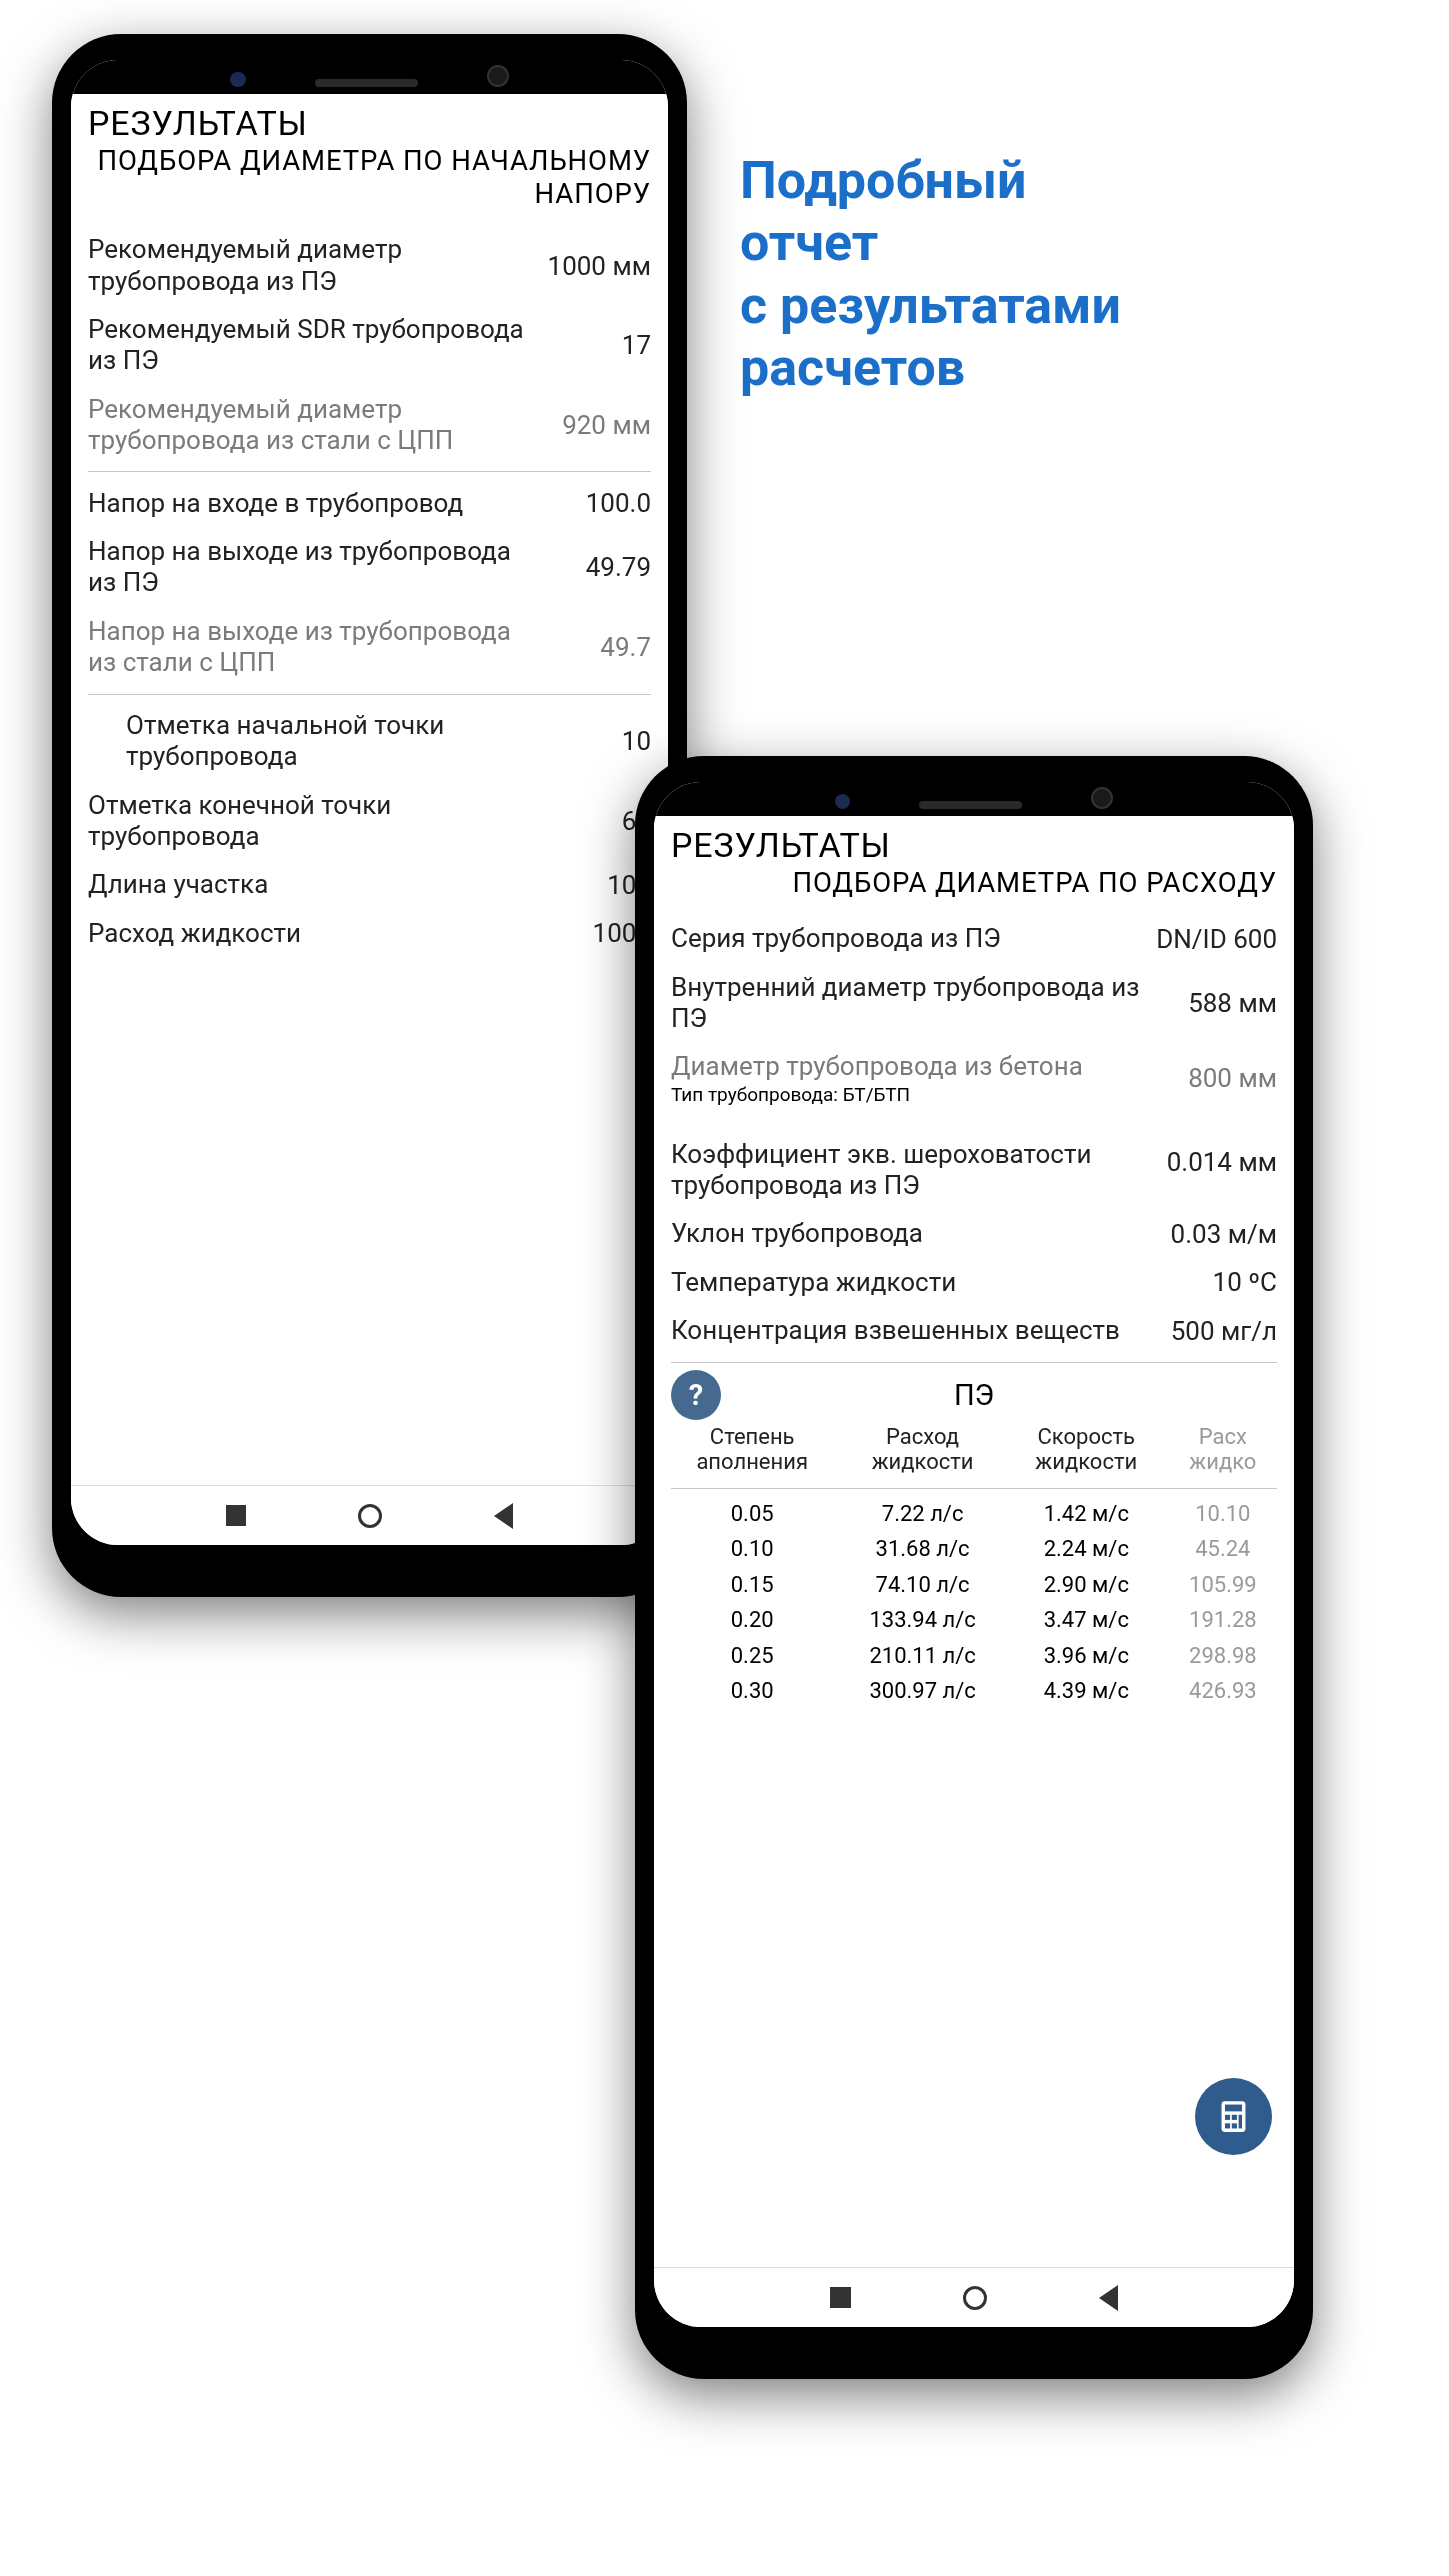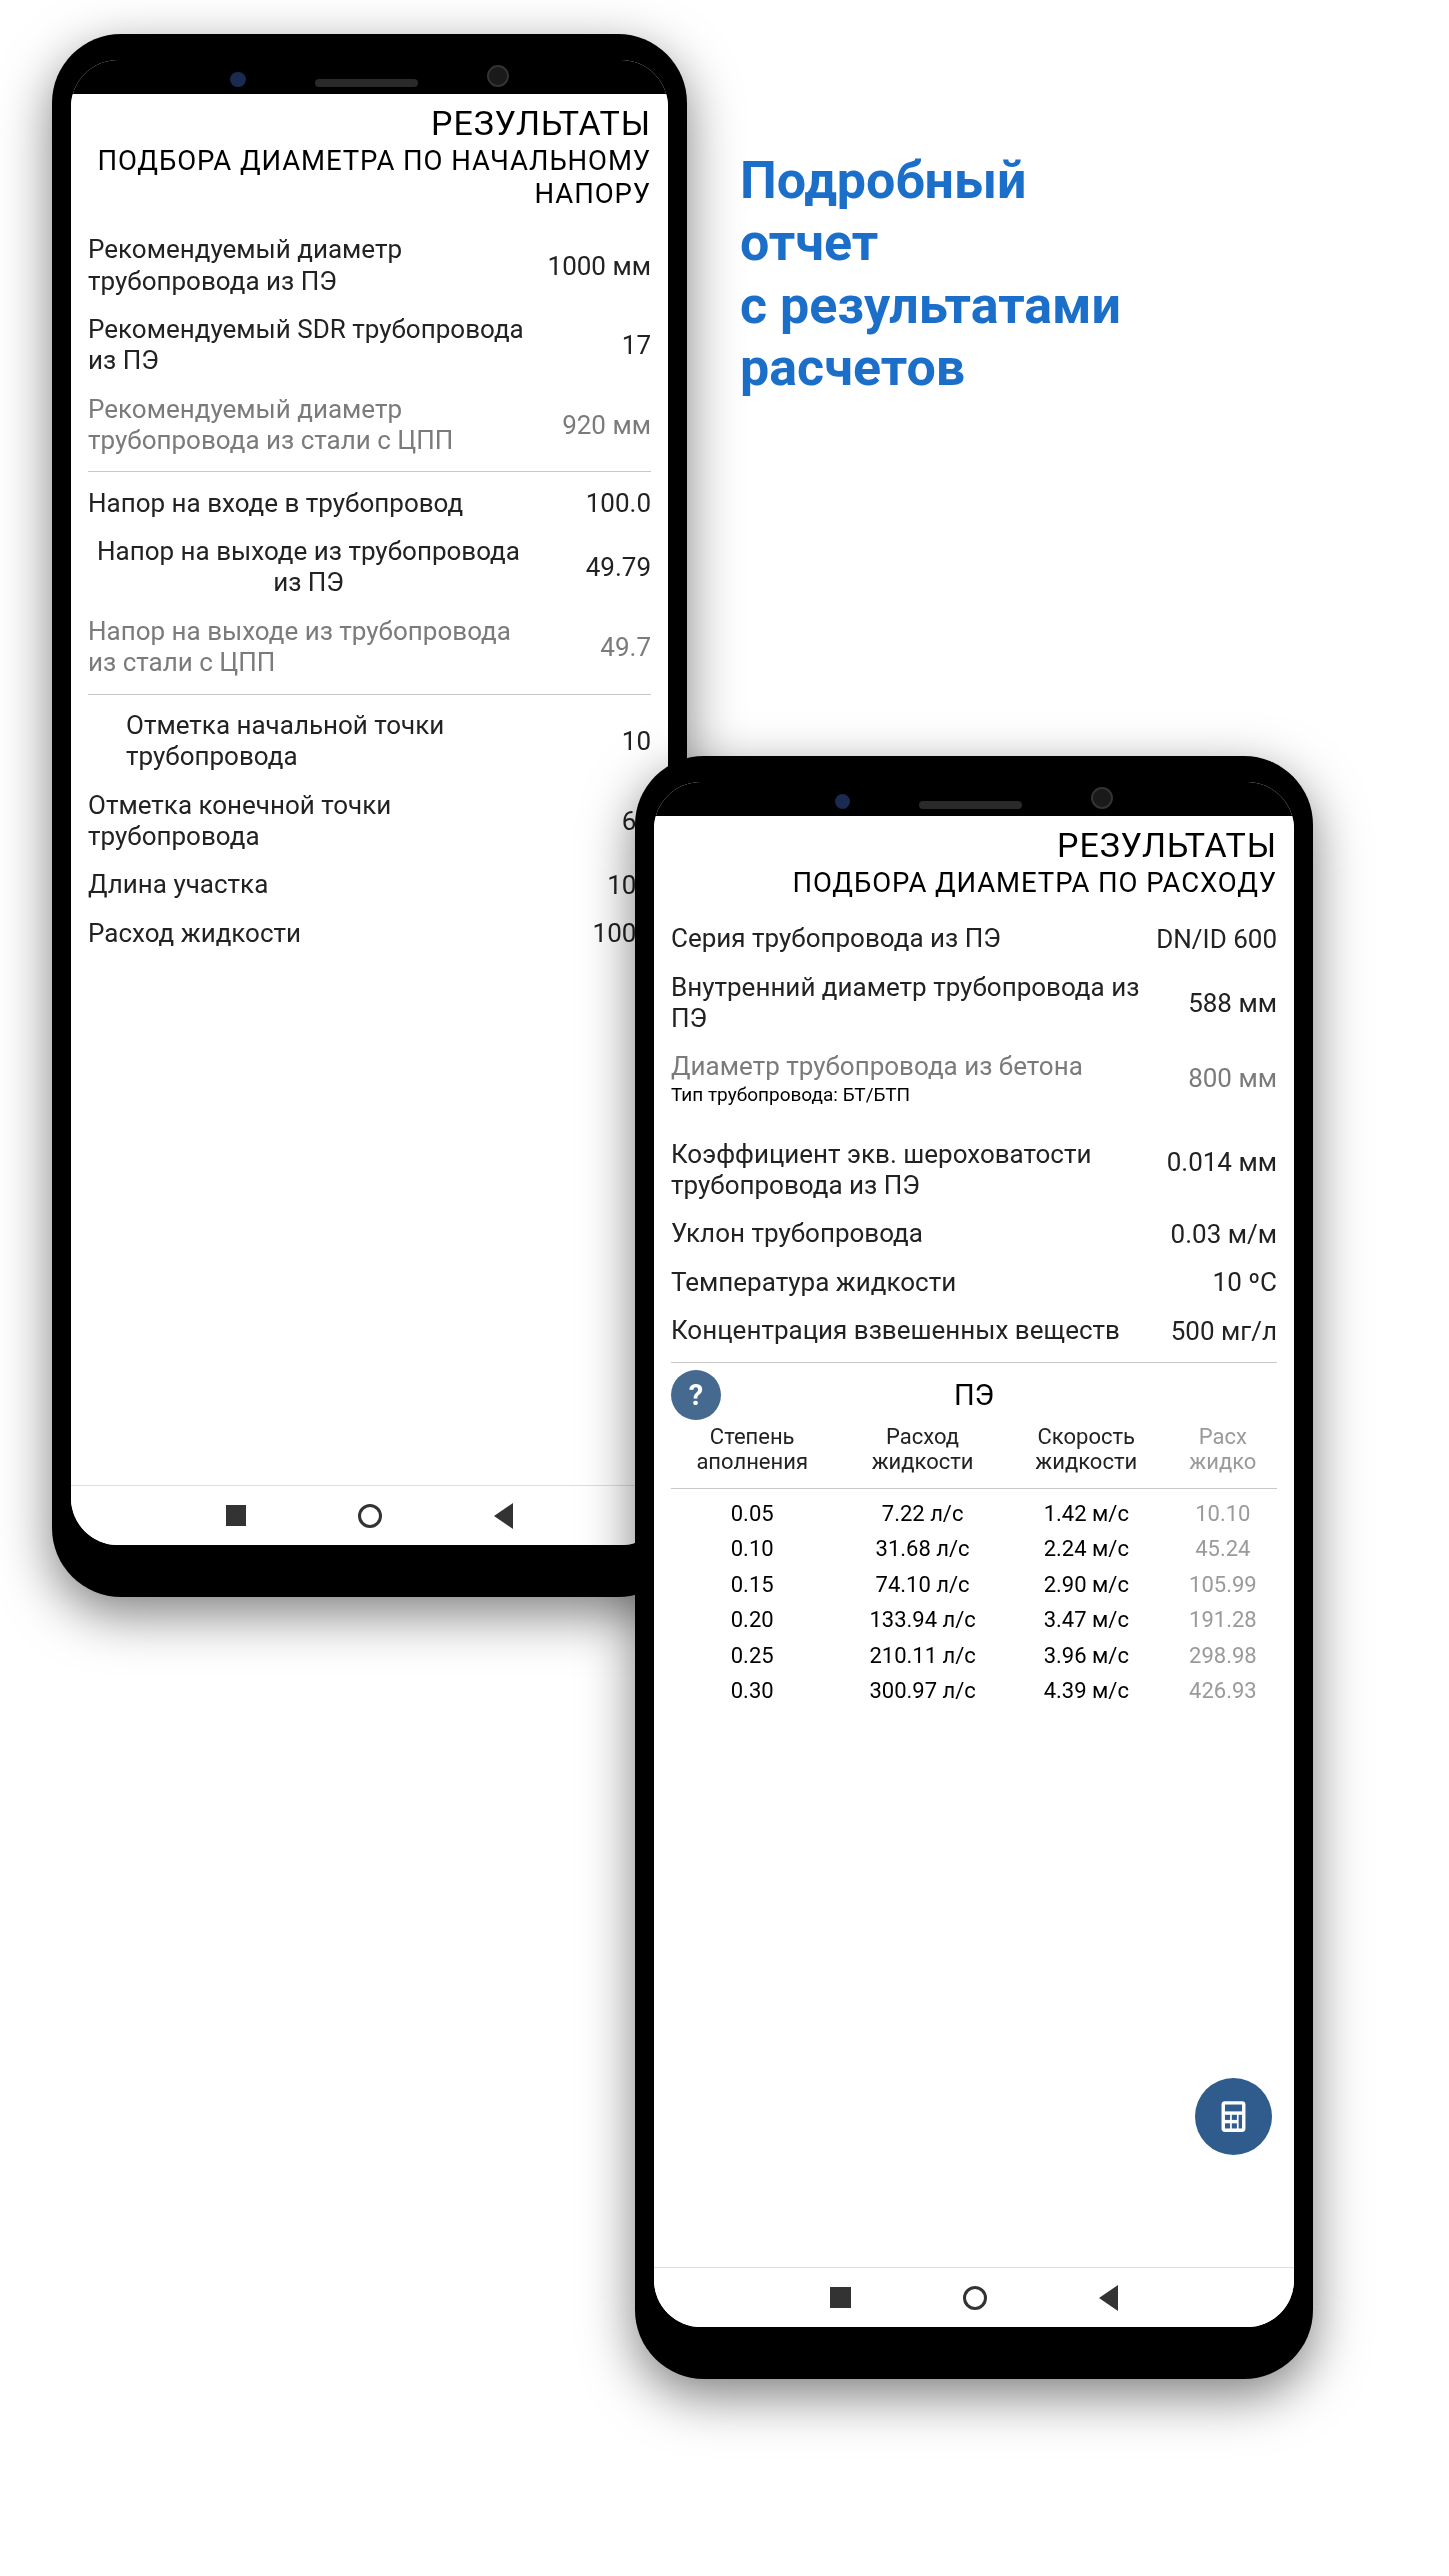--- a/index.html
+++ b/index.html
@@ -43,21 +43,21 @@
     background: #fff;
     overflow: hidden;
     position: relative;
   }
   .content {
     padding: 8.6px 17px 0;
   }
   h2.title {
     font-size: 34px;
     font-weight: 400;
-    text-align: right;
+    text-align: left;
     letter-spacing: 0.9px;
     margin-bottom: 1.7px;
   }
   h3.subtitle {
     font-size: 27.5px;
     font-weight: 400;
     text-align: right;
     letter-spacing: 0.9px;
     margin-bottom: 15.5px;
   }
@@ -175,21 +175,21 @@
           </div>
         <hr class="sep">
         <div id="p1-rows2">
             <div class="row">
               <div style="flex: 1 1 0%;">
                 <div class="label">Напор на входе в трубопровод</div>
               </div>
               <span class="val">100.0</span>
             </div>
             <div class="row">
-              <div style="flex: 1 1 0%; text-align: center;">
+              <div style="flex: 1 1 0%;">
                 <div class="label">Напор на выходе из трубопровода из ПЭ</div>
               </div>
               <span class="val">49.79</span>
             </div>
             <div class="row muted">
               <div style="flex: 1 1 0%;">
                 <div class="label">Напор на выходе из трубопровода из стали с ЦПП</div>
               </div>
               <span class="val">49.7</span>
             </div>

